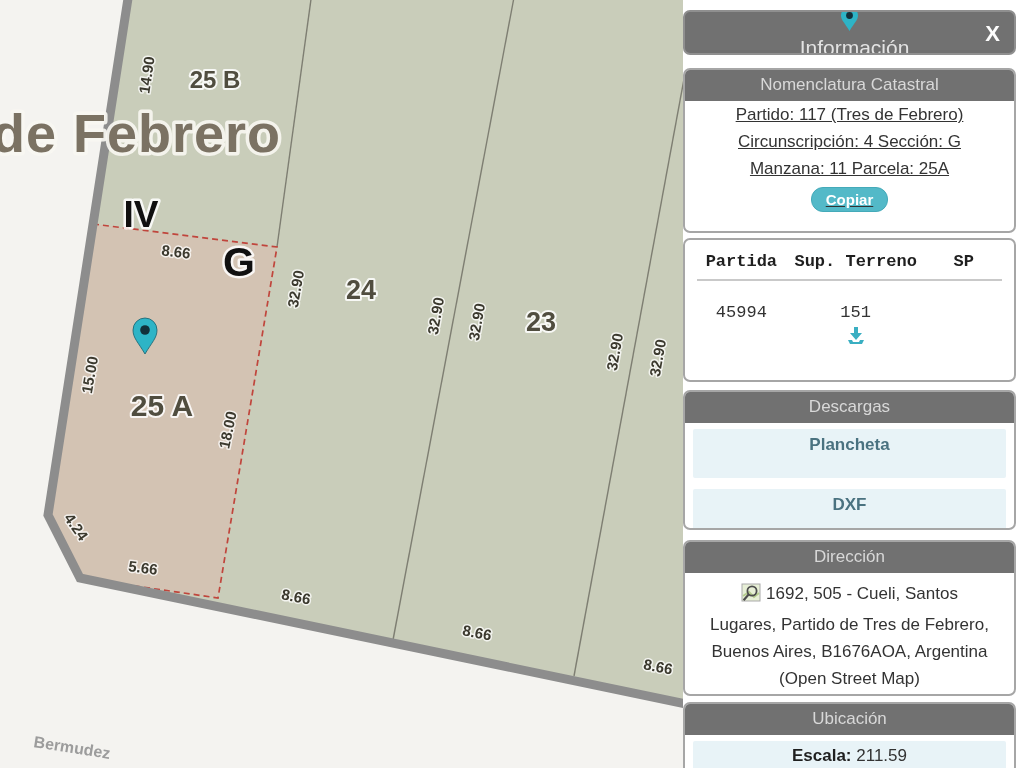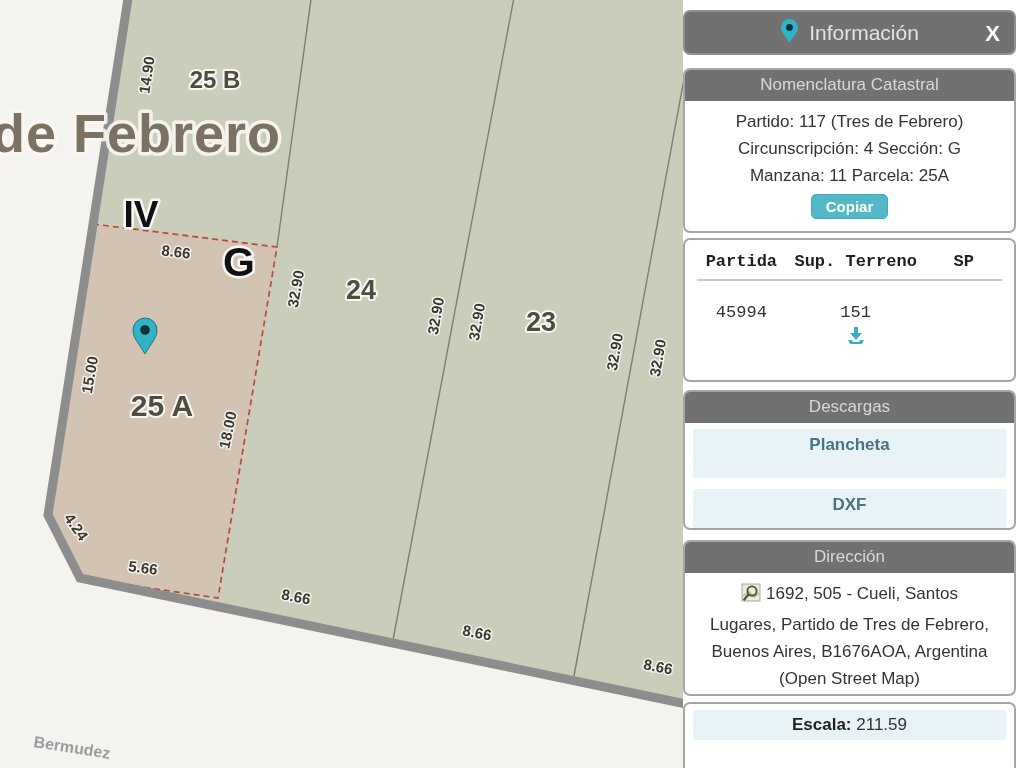--- a/index.html
+++ b/index.html
@@ -26,30 +26,30 @@
            font-size:16px; fill:#9c9c9c; }
 
   
   .panel { position:absolute; left:683px; top:0; width:333px; height:768px; }
   .pbox  { position:absolute; left:0; width:333px; background:#fff;
            border:2px solid #a6a6a6; border-radius:7px; overflow:hidden; }
   .pbox-header { background:#717171; color:#d8d8d8; text-align:center;
            font-size:17px; height:31px; line-height:30px; }
 
   .box-info { top:10px; height:45px; background:#717171; border-color:#8f8f8f;
-           display:flex; align-items:center; justify-content:center; }
+           display:flex; align-items:center; justify-content:center;flex-direction:column; }
   .info-title { color:#e3e3e3; font-size:21px; margin-left:10px; }
   .close-x { position:absolute; right:14px; top:8px; color:#fdfdfd; font-size:22px;
            font-weight:bold; cursor:pointer; line-height:28px; }
 
   .box-nom { top:68px; height:165px; }
-  .nom-body { padding-top:7px; text-align:center; font-size:17px; color:#333;
-           line-height:27px; }
+  .nom-body { text-align:center; font-size:17px; color:#333;
+           line-height:27px;text-decoration:underline; }
   .copy-btn { display:block; margin:5px auto 0; background:#53b9c8; color:#fff;
-           border:1px solid #44aab9; border-radius:5px; font-size:15px;
+           border:1px solid #44aab9; border-radius:12px; font-size:15px;
            font-weight:bold; padding:3px 14px; cursor:pointer;
            font-family:"Liberation Sans",sans-serif; }
 
   .box-val { top:238px; height:144px; }
   .val-row { display:flex; padding:0 10px;font-family:Liberation Mono, monospace; }
   .val-row .c1 { width:30%; text-align:center; }
   .val-row .c2 { width:44%; text-align:center; }
   .val-row .c3 { width:26%; text-align:center; }
   .val-head { font-weight:bold; color:#1f1f1f; font-size:17px; padding-top:12px; }
   .val-divider { border-top:2px solid #c9c9c9; margin:8px 12px 0; }
@@ -197,20 +197,21 @@
             <rect x="1" y="1" width="18" height="17" fill="#e7efd6" stroke="#a9a9a9" stroke-width="1"></rect>
             <path d="M2 13 L8 9 L13 14 L18 10" stroke="#b5cc8e" stroke-width="2" fill="none"></path>
             <circle cx="11" cy="8" r="4.6" fill="none" stroke="#4d4d4d" stroke-width="1.8"></circle>
             <line x1="7.6" y1="11.6" x2="2.6" y2="17.2" stroke="#4d4d4d" stroke-width="2.2"></line>
           </svg>
         </span><span>1692, 505 - Cueli, Santos Lugares, Partido de Tres de Febrero, Buenos Aires, B1676AOA, Argentina (Open Street Map)</span>
       </div>
     </div>
 
     <div class="pbox box-ubi">
+      <div class="pbox-header">Ubicación</div>
       <div class="ubi-row">
         <b>Escala:</b>
         <span>211.59</span>
       </div>
     </div>
 
   </div>
 </div>
 
 </body></html>

